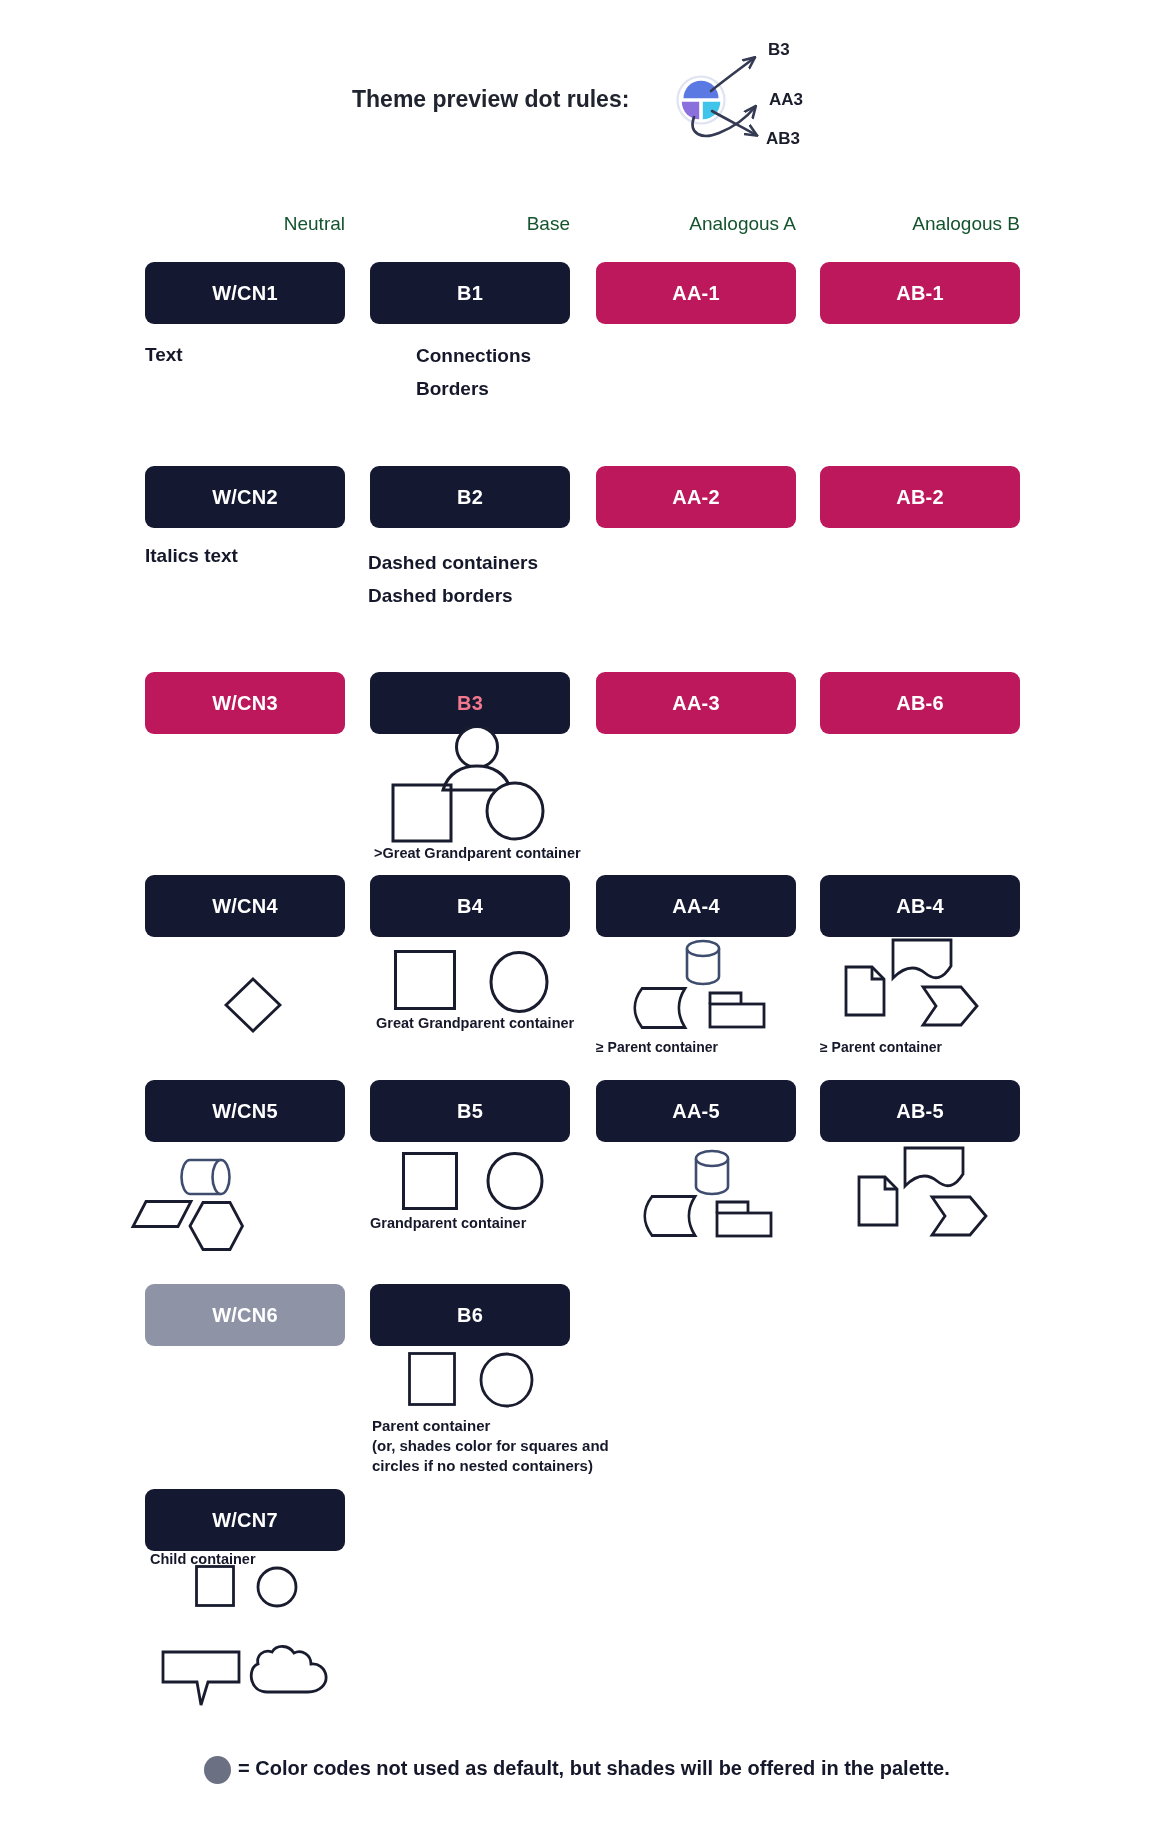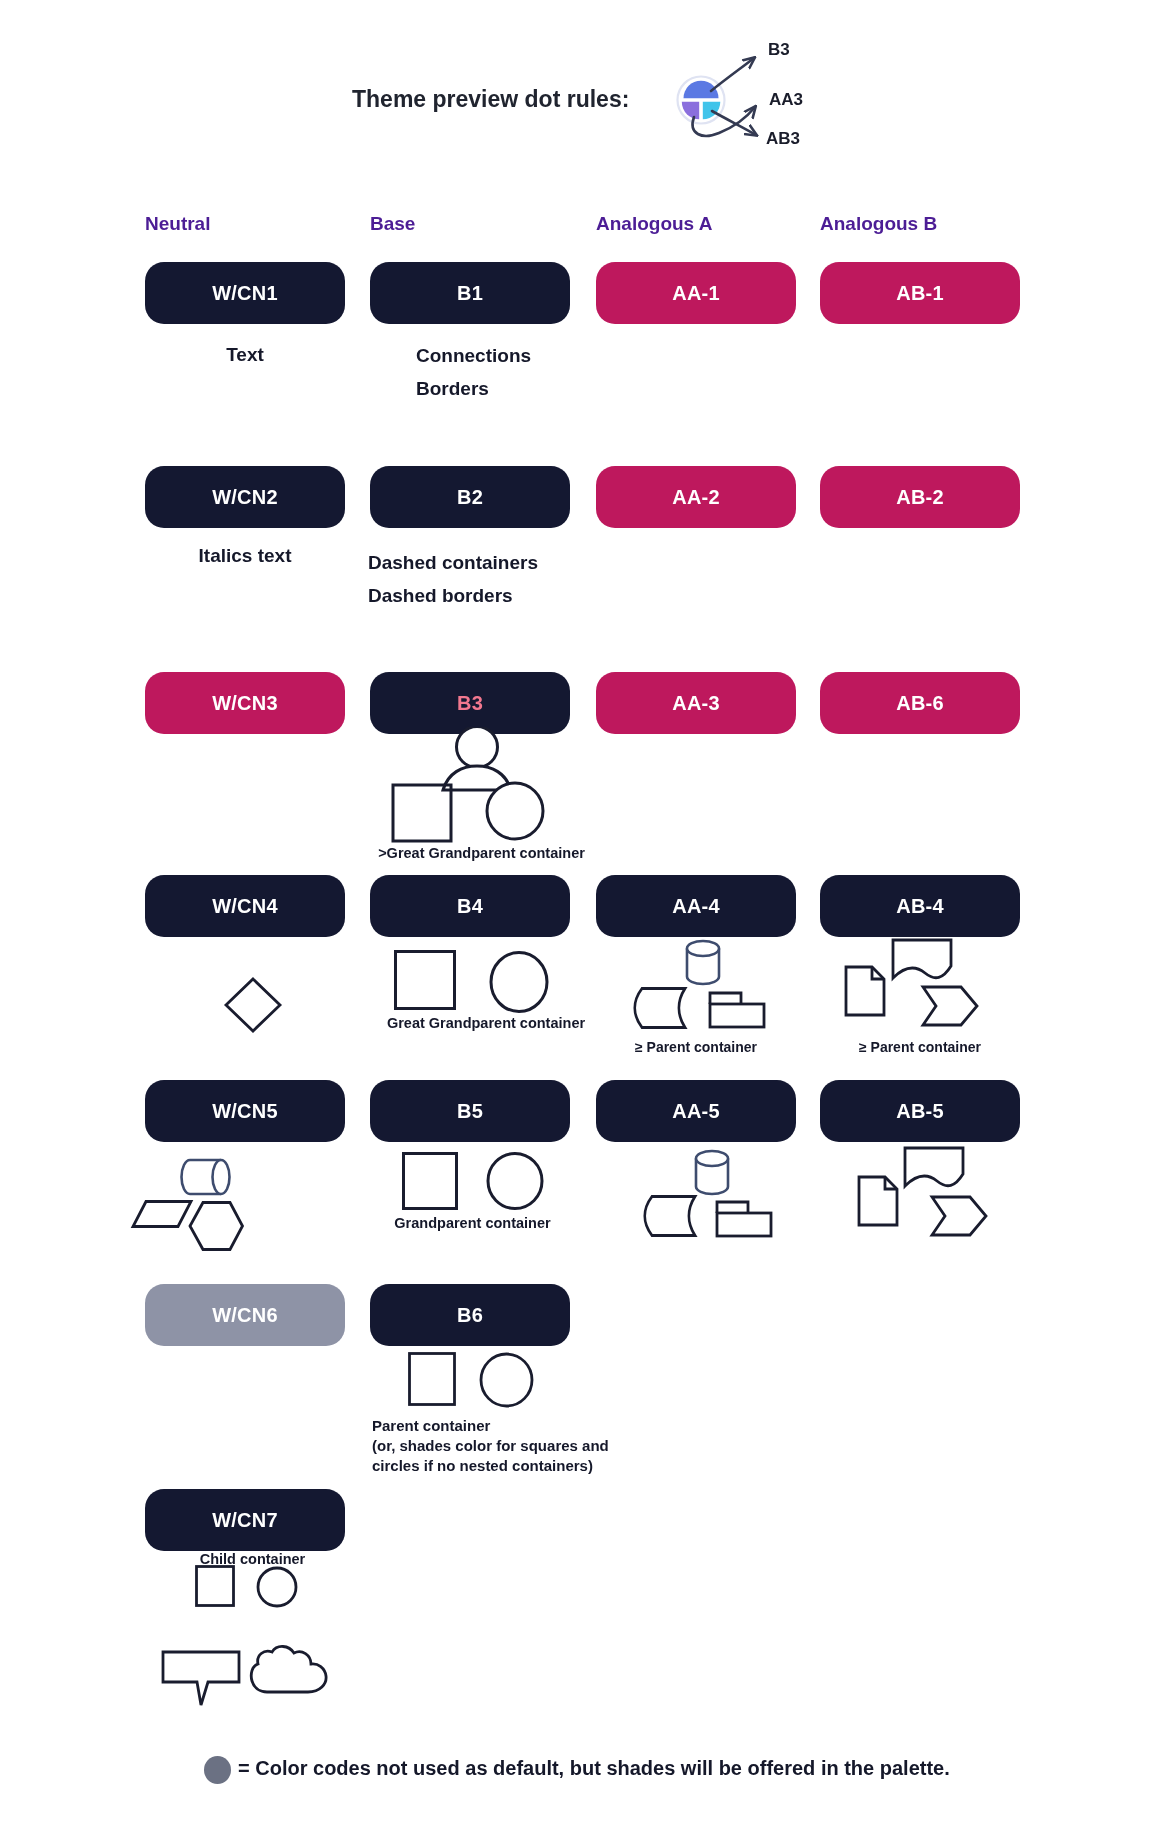--- a/index.html
+++ b/index.html
@@ -1,33 +1,33 @@
 <!DOCTYPE html>
 <html><head>
 <meta charset="utf-8">
 <style>
   html,body{margin:0;padding:0;background:#ffffff;}
   #canvas{position:relative;width:1164px;height:1822px;background:#ffffff;overflow:hidden;
           font-family:"Liberation Sans",sans-serif;}
   
   .c1{left:145px}.c2{left:370px}.c3{left:596px}.c4{left:820px}
   .r1{top:262px}.r2{top:466px}.r3{top:672px}.r4{top:875px}.r5{top:1080px}.r6{top:1284px}.r7{top:1489px}
-  .btn{position:absolute;width:200px;height:62px;border-radius:19px;display:flex;align-items:center;
+  .btn{position:absolute;width:200px;height:62px;border-radius:9px;display:flex;align-items:center;
        justify-content:center;color:#ffffff;font-size:20px;font-weight:bold;letter-spacing:.2px;}
   .dark{background:#141831}
   .gray{background:#be185d}
   .graylt{background:#8e93a6}
   .pinktxt{color:#f2788f}
-  .col-h{position:absolute;top:213px;width:200px;text-align:left;font-size:19px;font-weight:bold;color:#4c1d95}
+  .col-h{position:absolute;top:213px;width:200px;text-align:right;font-size:19px;font-weight:normal;color:#14532d}
   .ann{position:absolute;color:#15182a;font-weight:bold;white-space:pre}
   .lg{font-size:19px}
   .sm{font-size:14.5px}
   .xs{font-size:14px}
   .md{font-size:15px}
-  .ctr{width:200px;text-align:center}
+  .ctr{width:200px;text-align:left}
   .shp{position:absolute;line-height:0}
   .title{position:absolute;left:352px;top:86px;font-size:23px;font-weight:600;color:#20242f}
   .dotlbl{position:absolute;font-size:17px;font-weight:600;color:#1a1d2b}
   .legend-dot{position:absolute;left:204px;top:1756px;width:27px;height:28px;border-radius:50%;background:#6b7183}
   .legend-txt{position:absolute;left:238px;top:1757px;font-size:20px;font-weight:bold;color:#15182a}
 </style>
 </head>
 <body>
 
 <div id="canvas">

